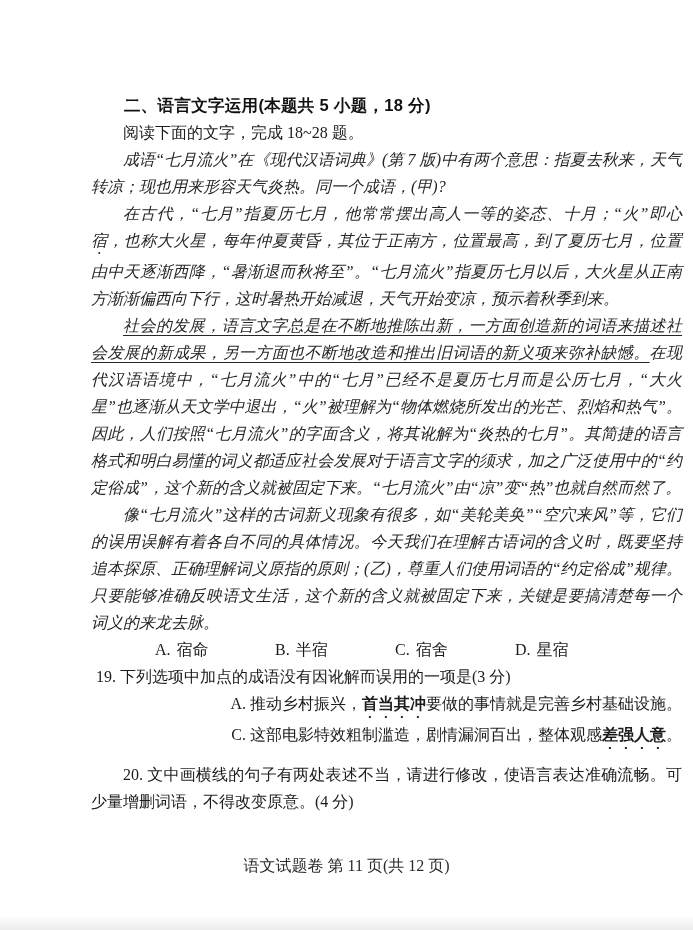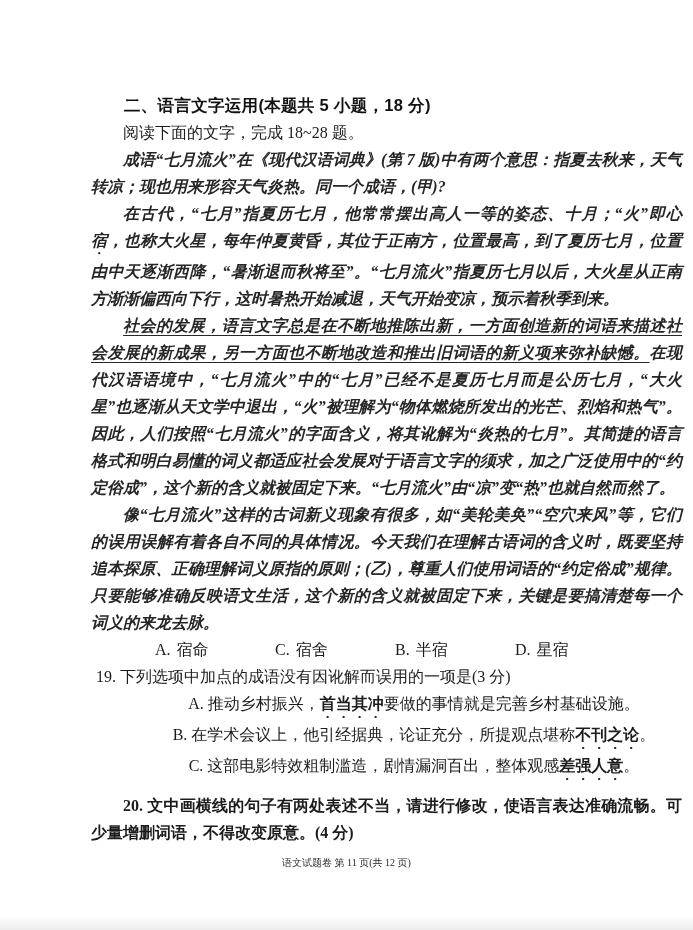--- a/index.html
+++ b/index.html
@@ -21,49 +21,49 @@
     text-align:justify;
     margin-left:39px;
   }
   .heading {
     margin:0;
     font-family:"Liberation Sans","DejaVu Sans",sans-serif;
     font-weight:bold; font-size:16.5px; line-height:27px;
     text-indent:2em; letter-spacing:0.3px; color:#111;
   }
   .instruction { margin:0; text-indent:2em; }
-  .para { margin:0; text-indent:2em;font-weight:bold; }
+  .para { margin:0; text-indent:2em; }
   .kai { font-style:italic; color:#262626; }
   .stem { margin:0; padding-left:5px; }
   .options-row {
     display:flex; margin:0; padding-left:64px;
   }
   .options-row .opt { width:120px; white-space:nowrap; }
   .options-row .opt:last-child { width:auto; }
   .opt-label { margin-right:6px; }
-  .option-line { margin:0; padding-left:55px; text-align:center; }
+  .option-line { margin:0; padding-left:55px; text-align:right; }
   .idiom {
     font-weight:bold;
     font-family:"Liberation Sans","DejaVu Sans",sans-serif;
     -webkit-text-emphasis:filled dot; -webkit-text-emphasis-position:under right;
     text-emphasis:filled dot; text-emphasis-position:under right;
   }
   .dot-em {
     -webkit-text-emphasis:filled dot; -webkit-text-emphasis-position:under right;
     text-emphasis:filled dot; text-emphasis-position:under right;
   }
   .underlined {
     text-decoration:underline;
     text-underline-offset:4px;
     text-decoration-thickness:1px;
   }
   .q20 { margin-top:9px; }
   .footer {
     position:absolute; top:856px; left:0; width:100%;
-    text-align:center; font-size:10px; color:#2a2a2a;
+    text-align:center; font-size:16px; color:#2a2a2a;
   }
 </style>
 </head>
 <body>
 
 <div class="page">
   <div class="content">
 
     <h2 class="heading">二、语言文字运用(本题共 5 小题，18 分)</h2>
 
@@ -73,30 +73,29 @@
 
     <p class="para kai"><span>在古代，“七月”指夏历七月，他常常摆出高人一等的姿态、十月；“火”即心</span><span class="dot-em">宿</span><span>，也称大火星，每年仲夏黄昏，其位于正南方，位置最高，到了夏历七月，位置由中天逐渐西降，“暑渐退而秋将至”。“七月流火”指夏历七月以后，大火星从正南方渐渐偏西向下行，这时暑热开始减退，天气开始变凉，预示着秋季到来。</span></p>
 
     <p class="para kai"><span class="underlined">社会的发展，语言文字总是在不断地推陈出新，一方面创造新的词语来描述社会发展的新成果，另一方面也不断地改造和推出旧词语的新义项来弥补缺憾。</span><span>在现代汉语语境中，“七月流火”中的“七月”已经不是夏历七月而是公历七月，“大火星”也逐渐从天文学中退出，“火”被理解为“物体燃烧所发出的光芒、烈焰和热气”。因此，人们按照“七月流火”的字面含义，将其讹解为“炎热的七月”。其简捷的语言格式和明白易懂的词义都适应社会发展对于语言文字的须求，加之广泛使用中的“约定俗成”，这个新的含义就被固定下来。“七月流火”由“凉”变“热”也就自然而然了。</span></p>
 
     <p class="para kai">像“七月流火”这样的古词新义现象有很多，如“美轮美奂”“空穴来风”等，它们的误用误解有着各自不同的具体情况。今天我们在理解古语词的含义时，既要坚持追本探原、正确理解词义原指的原则；(乙)，尊重人们使用词语的“约定俗成”规律。只要能够准确反映语文生活，这个新的含义就被固定下来，关键是要搞清楚每一个词义的来龙去脉。</p>
 
 
     <div class="options-row">
       <span class="opt"><span class="opt-label">A.</span><span>宿命</span></span>
+      <span class="opt"><span class="opt-label">B.</span><span>半宿</span></span>
       <span class="opt"><span class="opt-label">C.</span><span>宿舍</span></span>
-      <span class="opt"><span class="opt-label">B.</span><span>半宿</span></span>
       <span class="opt"><span class="opt-label">D.</span><span>星宿</span></span>
     </div>
 
     <p class="stem">19. 下列选项中加点的成语没有因讹解而误用的一项是(3 分)</p>
 
     <p class="option-line"><span>A. 推动乡村振兴，</span><span class="idiom">首当其冲</span><span>要做的事情就是完善乡村基础设施。</span></p>
 
-    <p class="option-line"><span>B. 在学术会议上，他引经据典，论证充分，所提观点堪称</span><span class="idiom">不刊之论</span><span>。</span></p>
 
     <p class="option-line"><span>C. 这部电影特效粗制滥造，剧情漏洞百出，整体观感</span><span class="idiom">差强人意</span><span>。</span></p>
 
 
     <p class="para q20">20. 文中画横线的句子有两处表述不当，请进行修改，使语言表达准确流畅。可少量增删词语，不得改变原意。(4 分)</p>
 
   </div>
 
   <div class="footer">
     <span>语文试题卷  第 11 页(共 12 页)</span>

